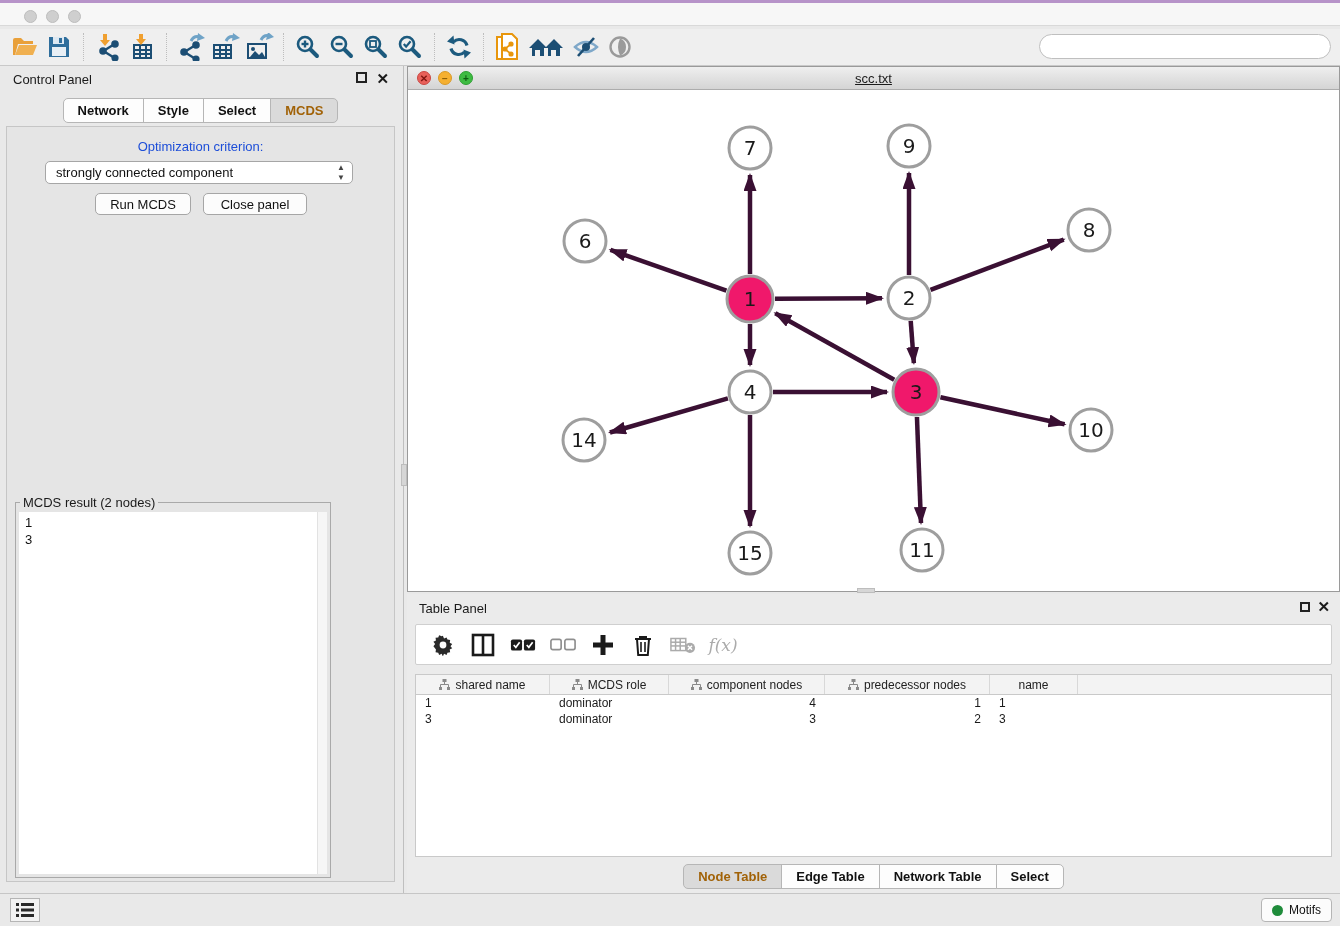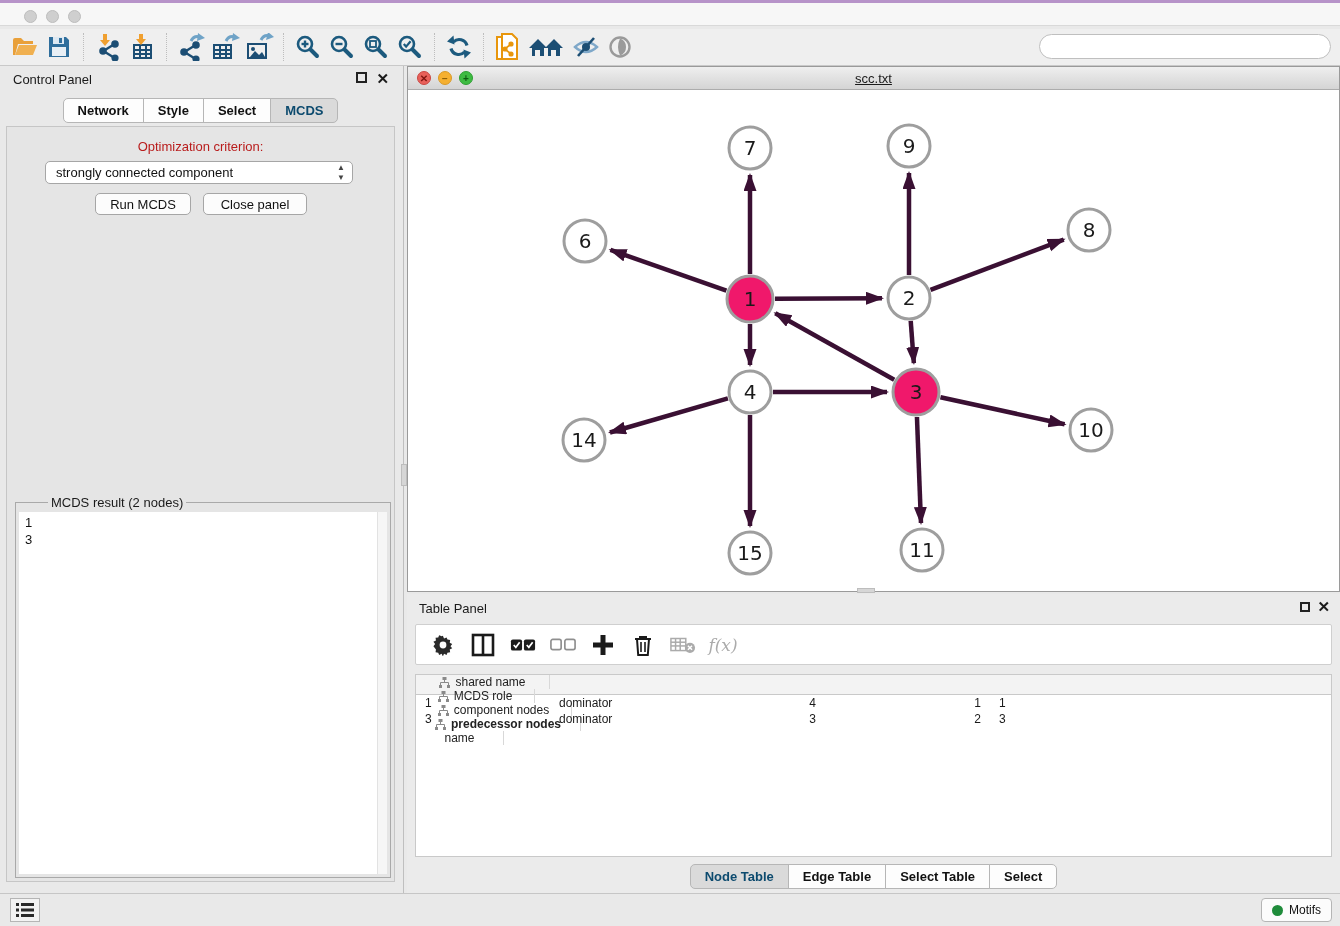--- a/index.html
+++ b/index.html
@@ -31,37 +31,37 @@
   #cp-title { position:absolute; left:13px; top:6px; font-size:13px; color:#1A1A1A; }
   .win-btn { position:absolute; top:6px; font-size:13px; color:#1A1A1A; line-height:13px; cursor:default; }
   #cp-float { right:34px; width:11px; height:11px; border:2px solid #222; }
   #cp-close { right:12px; font-weight:bold; font-size:15px; }
   #cp-tabs { position:absolute; left:0; top:32px; width:100%; text-align:center; }
   .seg { display:inline-flex; }
   .seg .segbtn { font-family:"Liberation Sans",sans-serif; font-size:13px; font-weight:bold;
     padding:4px 14px; background:#FDFDFD; border:1px solid #B6B6B6; margin-left:-1px; color:#111; }
   .seg .segbtn:first-child { border-radius:5px 0 0 5px; margin-left:0; }
   .seg .segbtn:last-child { border-radius:0 5px 5px 0; }
-  .seg .segbtn.active { background:#DADADA; color:#0c4a6e; }
+  .seg .segbtn.active { background:#DADADA; color:#a16207; }
   #cp-content { position:absolute; left:6px; top:60px; width:389px; height:756px;
     background:#E5E5E5; border:1px solid #C6C6C6; }
   #criterion-label { position:absolute; left:0; right:0; top:12px; text-align:center;
-    font-size:13px; color:#b91c1c; }
+    font-size:13px; color:#1d4ed8; }
   #criterion-select { position:absolute; left:38px; top:34px; width:308px; height:23px;
     background:#FFF; border:1px solid #A6A6A6; border-radius:5px; font-size:13px; color:#111;
     line-height:21px; padding-left:10px; }
   #criterion-select .arrows { position:absolute; right:7px; top:1px; font-size:8px; color:#444;
     line-height:10px; text-align:center; }
   .cp-btn { position:absolute; top:66px; height:22px; background:#FCFCFC;
     border:1px solid #A6A6A6; border-radius:5px; font-size:13px; color:#111;
     font-family:"Liberation Sans",sans-serif; }
   #run-btn { left:88px; width:96px; }
   #close-btn { left:196px; width:104px; }
-  #mcds-fieldset { position:absolute; left:8px; top:368px; width:376px; height:383px;
-    border:1px solid #A9A9A9;padding-left:28px; }
+  #mcds-fieldset { position:absolute; left:8px; top:368px; width:316px; height:383px;
+    border:1px solid #A9A9A9; }
   #mcds-fieldset legend { font-size:13px; color:#1A1A1A; margin-left:4px; padding:0 3px; }
   #mcds-result-text { position:absolute; left:3px; top:2px; right:13px; bottom:3px;
     background:#FFF; font-size:13px; color:#111; padding:2px 6px; white-space:pre-line;
     line-height:17px; }
   #mcds-scroll { position:absolute; right:3px; top:2px; width:10px; bottom:3px;
     background:#F6F6F6; border-left:1px solid #E2E2E2; }
 
   
   #v-splitter { position:absolute; left:401px; top:66px; width:6px; height:827px; background:#E9E9E9; }
   #v-splitter .line { position:absolute; left:2px; top:0; width:1px; height:100%; background:#BFBFBF; }
@@ -88,21 +88,21 @@
   #tp-title { position:absolute; left:12px; top:7px; font-size:13px; color:#1A1A1A; }
   #tp-float { right:30px; top:8px; width:10px; height:10px; border:2px solid #222; }
   #tp-close { right:10px; top:6px; font-weight:bold; font-size:15px; }
   #tp-toolbar { position:absolute; left:8px; top:30px; width:917px; height:41px; background:#FFF;
     border:1px solid #CFCFCF; border-radius:2px; display:flex; align-items:center;
     gap:14px; padding-left:14px; }
   .tpico { width:26px; height:26px; display:flex; align-items:center; justify-content:center; }
   #fx-icon { font-family:"DejaVu Serif", serif; font-style:italic; font-size:17px; color:#ABABAB; }
   #tp-table { position:absolute; left:8px; top:80px; width:917px; height:183px;
     background:#FFF; border:1px solid #C9C9C9; }
-  #tp-head { display:flex; height:20px; background:#F3F3F3; border-bottom:1px solid #C9C9C9;flex-direction:column; }
+  #tp-head { display:flex; height:20px; background:#F3F3F3; border-bottom:1px solid #C9C9C9; }
   .th { display:flex; align-items:center; justify-content:center; gap:5px;
     font-size:12px; color:#222; border-right:1px solid #D8D8D8; height:100%; }
   .tr { display:flex; height:16px; }
   .td { font-size:12px; color:#1A1A1A; padding:1px 9px 0 9px; white-space:nowrap; overflow:hidden; }
   #tp-tabs { position:absolute; left:0; right:0; top:270px; text-align:center; }
 
   
   #status-bar { position:absolute; left:0; top:893px; width:1340px; height:33px;
     background:#E9E9E9; border-top:1px solid #C6C6C6; }
   #list-btn { position:absolute; left:10px; top:4px; width:30px; height:24px; background:#F3F3F3;
@@ -485,21 +485,21 @@
           <svg width="11" height="11" viewBox="0 0 11 11">
             <g fill="#8A8A8A">
               <rect x="3.5" y="0" width="4" height="3"></rect>
               <rect x="0" y="8" width="3" height="3"></rect>
               <rect x="8" y="8" width="3" height="3"></rect>
             </g>
             <path d="M5.5 3 v2.5 M1.5 8 V5.5 h8 V8" stroke="#8A8A8A" fill="none"></path>
           </svg>
           <span>component nodes</span>
         </div>
-        <div class="th" style="width: 165px; font-weight: bold;">
+        <div class="th" style="width: 165px;">
           <svg width="11" height="11" viewBox="0 0 11 11">
             <g fill="#8A8A8A">
               <rect x="3.5" y="0" width="4" height="3"></rect>
               <rect x="0" y="8" width="3" height="3"></rect>
               <rect x="8" y="8" width="3" height="3"></rect>
             </g>
             <path d="M5.5 3 v2.5 M1.5 8 V5.5 h8 V8" stroke="#8A8A8A" fill="none"></path>
           </svg>
           <span>predecessor nodes</span>
         </div>
@@ -522,21 +522,21 @@
           <div class="td" style="width: 165px; text-align: right;">2</div>
           <div class="td" style="width: 88px; text-align: left;">3</div>
         </div>
       </div>
   </div>
 
   <div id="tp-tabs">
     <span class="seg" id="tp-seg">
         <button class="segbtn active">Node Table</button>
         <button class="segbtn">Edge Table</button>
-        <button class="segbtn">Select Table</button>
+        <button class="segbtn">Network Table</button>
         <button class="segbtn">Select</button>
       </span>
   </div>
 </div>
 
 <div id="status-bar">
   <span id="list-btn">
     <svg width="18" height="16" viewBox="0 0 18 16">
         <g fill="#2A2A2A">
           <rect x="0" y="1" width="3" height="3"></rect>

